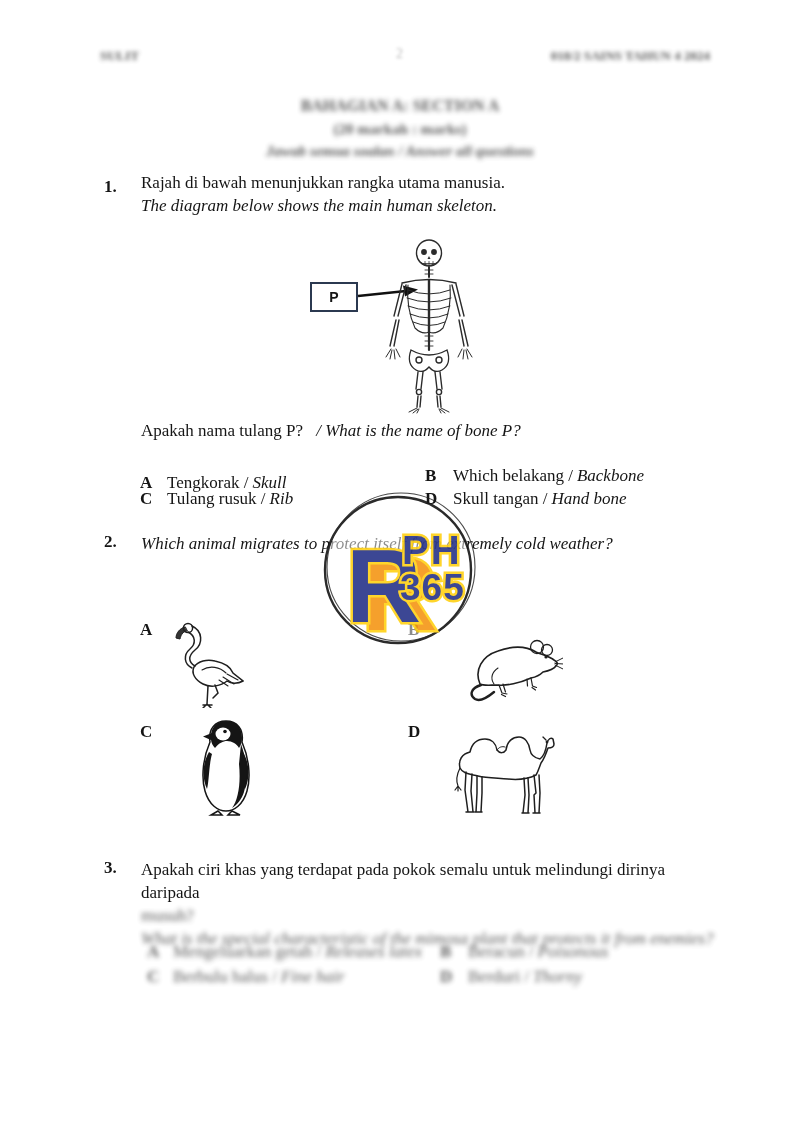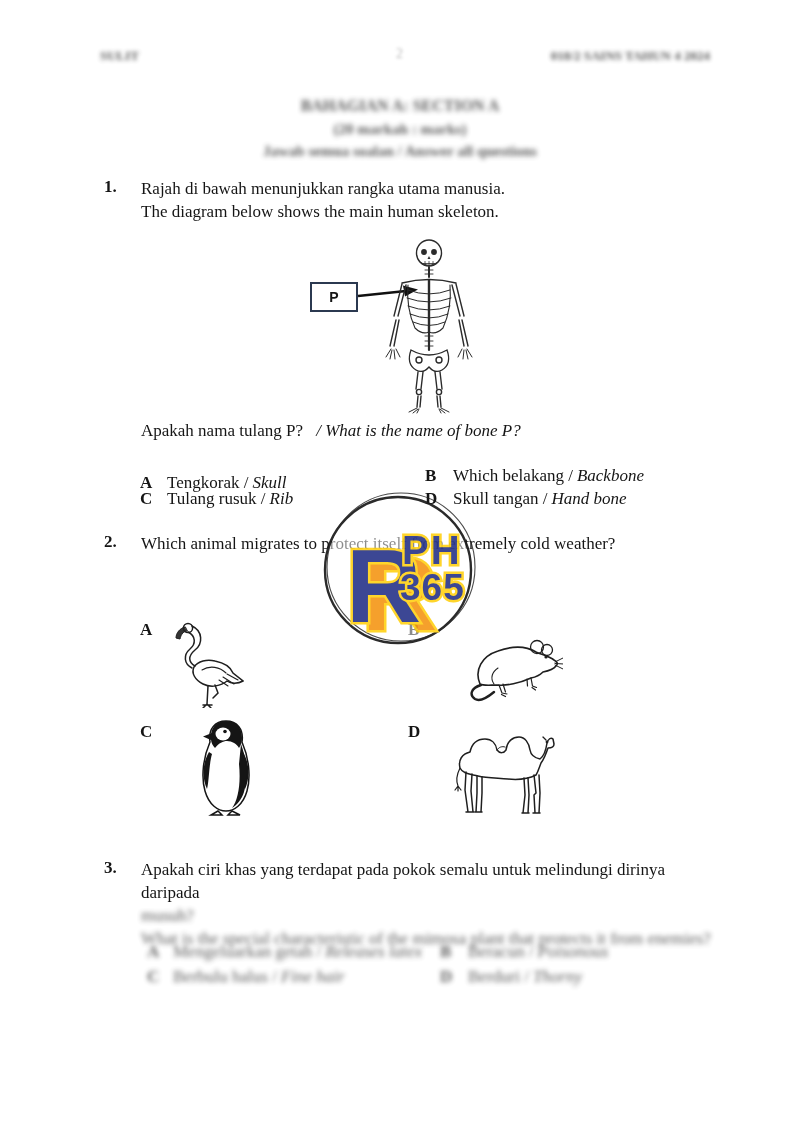--- a/index.html
+++ b/index.html
@@ -4,21 +4,21 @@
 <style>
   html,body { margin:0; padding:0; background:#e8e8e8; }
   .page {
     position:relative; width:800px; height:1131px; margin:0 auto;
     background:#ffffff; overflow:hidden;
     font-family:"Liberation Serif","DejaVu Serif",serif;
     font-size:17px; color:#151515;
   }
   .abs { position:absolute; }
   .b { font-weight:bold; }
-  .i { }
+  .i { font-style:italic; }
   .blur2 { filter:blur(2px); opacity:.8; color:#333; }
   .blur25 { filter:blur(2.6px); opacity:.8; color:#333; }
   .faint { filter:blur(1.5px); opacity:.45; color:#666; }
   .center { text-align:center; width:100%; left:0; }
   .opt-letter { font-weight:bold; display:inline-block; }
   .mal { margin-right:4px;margin-top:8px; }
   .eng { font-style:italic; }
   .qnum { font-weight:bold; }
   .line { line-height:23px; }
   svg { display:block; }
@@ -31,21 +31,21 @@
 
   <div class="abs blur2 b" style="left:100px; top:48px; font-size:13px;">SULIT</div>
   <div class="abs faint" style="left:396px; top:46px; font-size:14px;">2</div>
   <div class="abs blur2 b" style="right:90px; top:48px; font-size:13px;">018/2 SAINS TAHUN 4 2024</div>
 
   <div class="abs center blur25 b" style="top:97px; font-size:16px;">BAHAGIAN A: SECTION A</div>
   <div class="abs center blur25 b" style="top:121px; font-size:15px;">(20 markah : marks)</div>
   <div class="abs center blur25 b i" style="top:143px; font-size:15px;">Jawab semua soalan / Answer all questions</div>
 
   <div class="abs qnum" style="left:104px; top:177px;">1.</div>
-  <div class="abs" style="left:141px; top:177px; width:560px;">
+  <div class="abs" style="left:141px; top:171px; width:560px;">
     <div class="line">Rajah di bawah menunjukkan rangka utama manusia.</div>
     <div class="line i">The diagram below shows the main human skeleton.</div>
   </div>
 
   <div class="abs" style="left:300px; top:236px; width:200px; height:180px;">
 
     <div class="abs" style="left:10px; top:46px; width:44px; height:26px; border:2.5px solid #2b3950; background:#fff; text-align:center; line-height:26px; font-weight:bold; font-family:'Liberation Sans',sans-serif; font-size:14px;">P</div>
 
     <svg class="abs" style="left:56px; top:48px;" width="64" height="20" viewBox="0 0 64 20">
       <line x1="2" y1="12" x2="50" y2="7" stroke="#111" stroke-width="2.6"></line>

